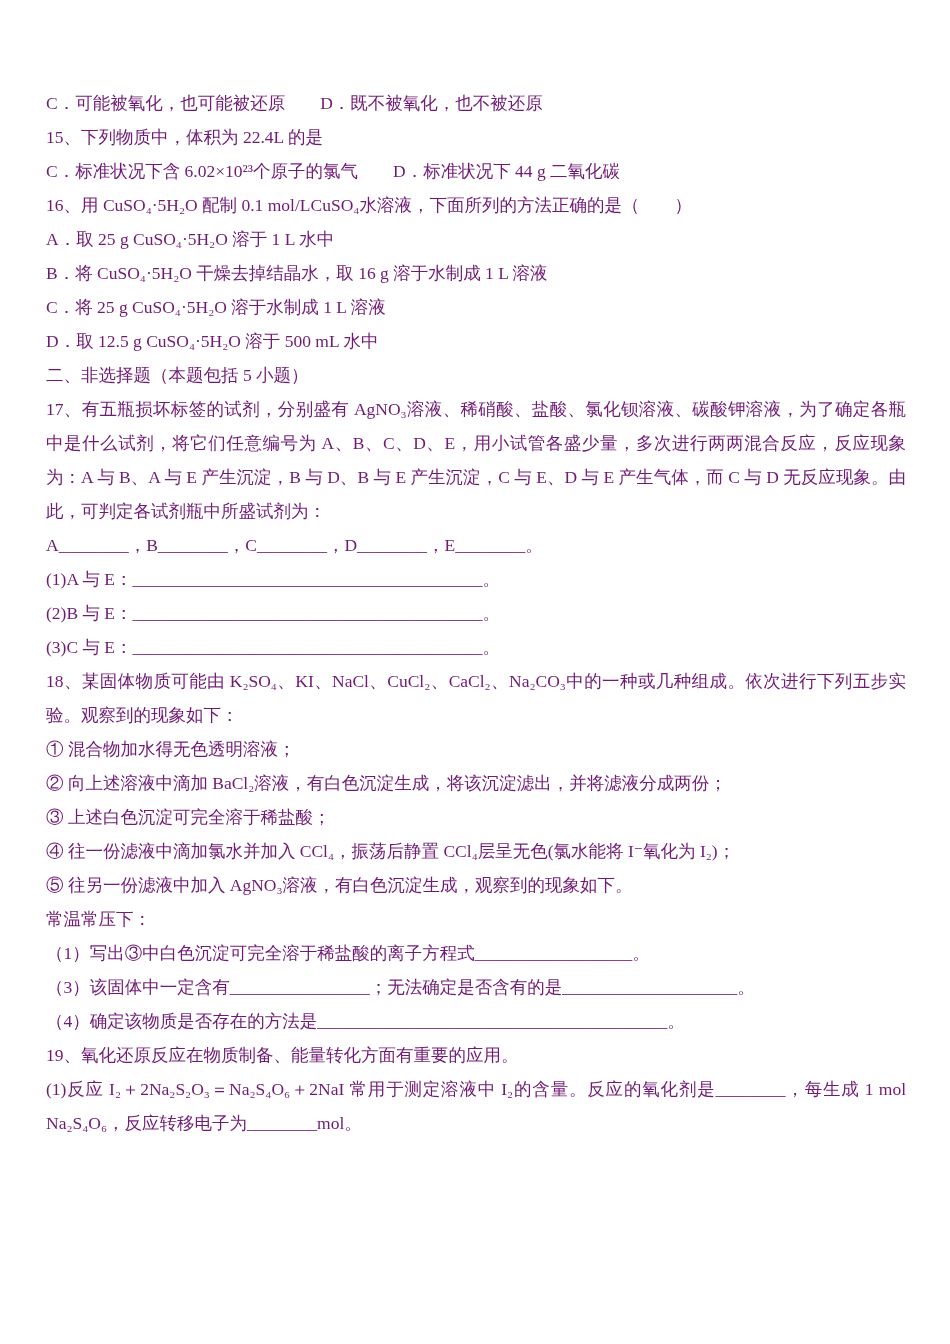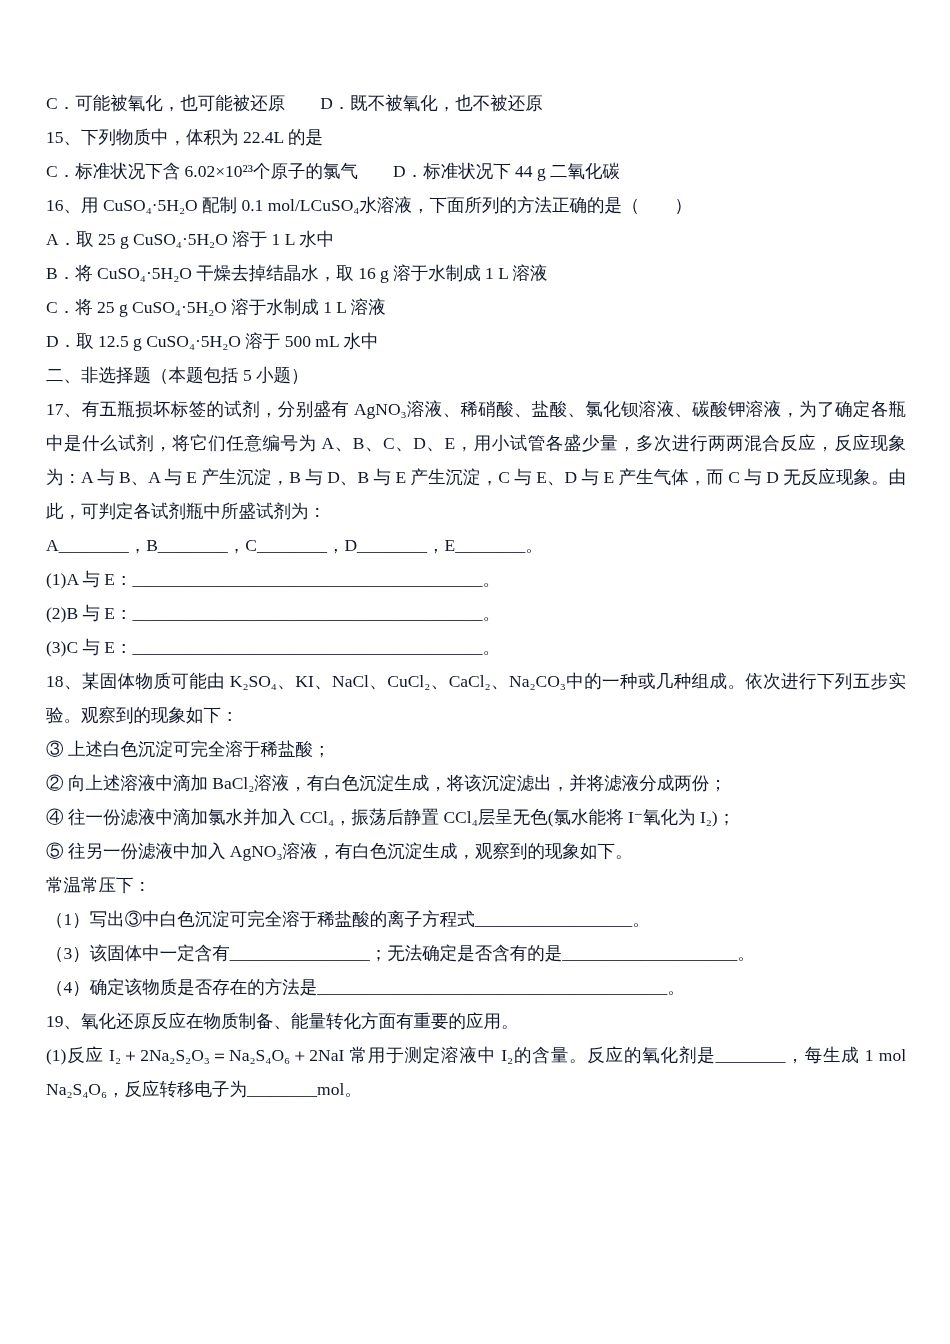--- a/index.html
+++ b/index.html
@@ -6,21 +6,21 @@
     margin: 0;
     padding: 0;
     background: #ffffff;
   }
   .page {
     position: relative;
     width: 950px;
     min-height: 1344px;
     box-sizing: border-box;
     background: #ffffff;
-    color: #0f172a;
+    color: #701a75;
     padding: 86px 44px 40px 46px;
     font-family: "Liberation Serif", "DejaVu Serif", serif;
     font-size: 17.5px;
     line-height: 34px;
   }
   .line {
     margin: 0;
     padding: 0;
     text-align: justify;
     word-break: break-word;
@@ -38,22 +38,23 @@
   <p class="line">B．将 CuSO₄·5H₂O 干燥去掉结晶水，取 16 g 溶于水制成 1 L 溶液</p>
   <p class="line">C．将 25 g CuSO₄·5H₂O 溶于水制成 1 L 溶液</p>
   <p class="line">D．取 12.5 g CuSO₄·5H₂O 溶于 500 mL 水中</p>
   <p class="line">二、非选择题（本题包括 5 小题）</p>
   <p class="line">17、有五瓶损坏标签的试剂，分别盛有 AgNO₃溶液、稀硝酸、盐酸、氯化钡溶液、碳酸钾溶液，为了确定各瓶中是什么试剂，将它们任意编号为 A、B、C、D、E，用小试管各盛少量，多次进行两两混合反应，反应现象为：A 与 B、A 与 E 产生沉淀，B 与 D、B 与 E 产生沉淀，C 与 E、D 与 E 产生气体，而 C 与 D 无反应现象。由此，可判定各试剂瓶中所盛试剂为：</p>
   <p class="line">A________，B________，C________，D________，E________。</p>
   <p class="line">(1)A 与 E：________________________________________。</p>
   <p class="line">(2)B 与 E：________________________________________。</p>
   <p class="line">(3)C 与 E：________________________________________。</p>
   <p class="line">18、某固体物质可能由 K₂SO₄、KI、NaCl、CuCl₂、CaCl₂、Na₂CO₃中的一种或几种组成。依次进行下列五步实验。观察到的现象如下：</p>
+  <p class="line">① 混合物加水得无色透明溶液；</p>
+  <p class="line">② 向上述溶液中滴加 BaCl₂溶液，有白色沉淀生成，将该沉淀滤出，并将滤液分成两份；</p>
   <p class="line">③ 上述白色沉淀可完全溶于稀盐酸；</p>
-  <p class="line">② 向上述溶液中滴加 BaCl₂溶液，有白色沉淀生成，将该沉淀滤出，并将滤液分成两份；</p>
   <p class="line">④ 往一份滤液中滴加氯水并加入 CCl₄，振荡后静置 CCl₄层呈无色(氯水能将 I⁻氧化为 I₂)；</p>
   <p class="line">⑤ 往另一份滤液中加入 AgNO₃溶液，有白色沉淀生成，观察到的现象如下。</p>
   <p class="line">常温常压下：</p>
   <p class="line">（1）写出③中白色沉淀可完全溶于稀盐酸的离子方程式__________________。</p>
   <p class="line">（3）该固体中一定含有________________；无法确定是否含有的是____________________。</p>
   <p class="line">（4）确定该物质是否存在的方法是________________________________________。</p>
   <p class="line">19、氧化还原反应在物质制备、能量转化方面有重要的应用。</p>
   <p class="line">(1)反应 I₂＋2Na₂S₂O₃＝Na₂S₄O₆＋2NaI 常用于测定溶液中 I₂的含量。反应的氧化剂是________，每生成 1 mol Na₂S₄O₆，反应转移电子为________mol。</p>
 </div>
 

